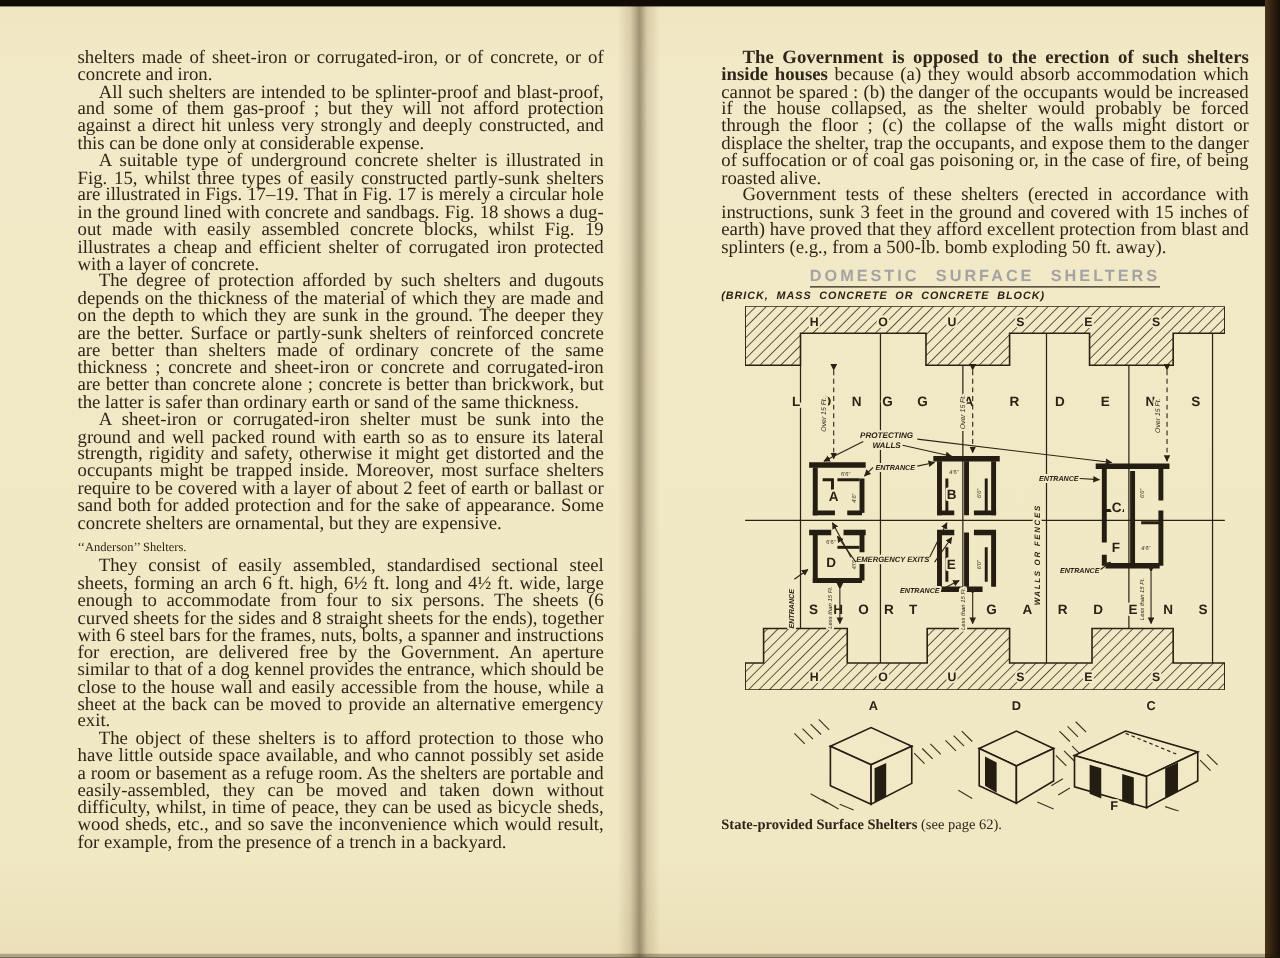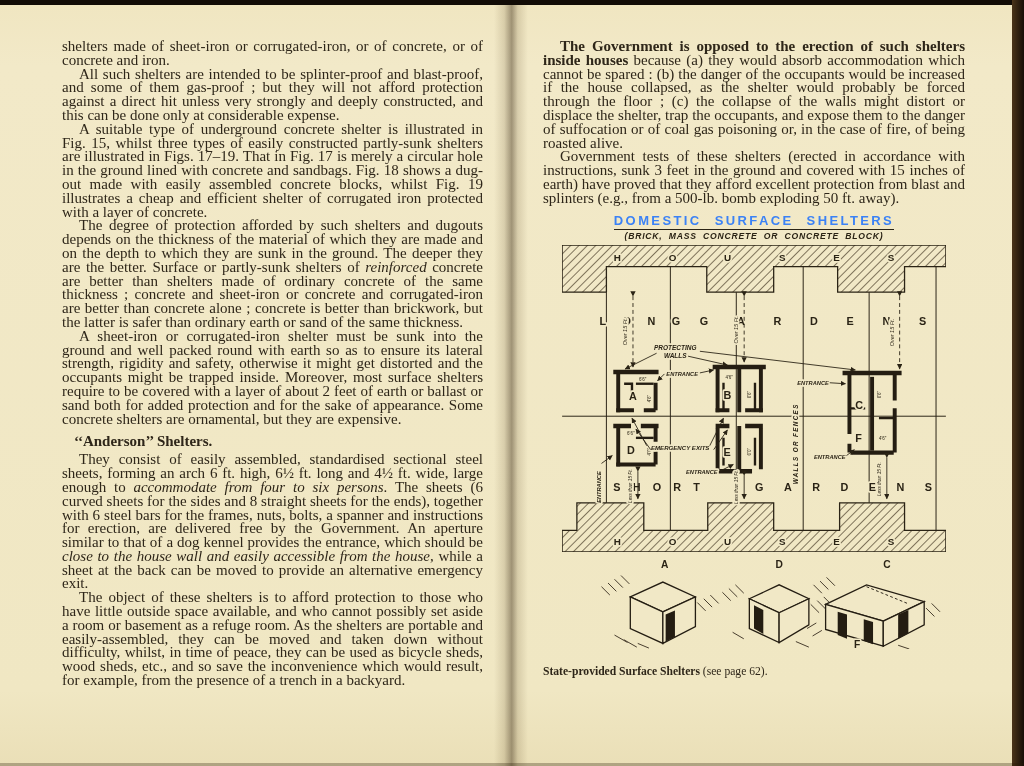--- a/index.html
+++ b/index.html
@@ -16,41 +16,41 @@
   .gutter{
     position:absolute;left:494px;top:0;width:34px;height:100%;pointer-events:none;
     background:linear-gradient(90deg,rgba(70,48,14,0) 0%,rgba(70,48,14,.14) 30%,rgba(45,28,6,.42) 52%,rgba(70,48,14,.15) 70%,rgba(70,48,14,0) 100%);
   }
   .edge-top{position:absolute;left:0;top:0;width:100%;height:5px;background:#120c06}
   .edge-right{position:absolute;right:0;top:0;width:12px;height:100%;background:linear-gradient(90deg,#4a3419,#160e07)}
   .edge-bottom{position:absolute;left:0;bottom:0;width:100%;height:3px;background:rgba(40,25,8,.30)}
 
   .col{position:absolute;top:40px}
   .col-left{left:62px;width:421px}
-  .col-right{left:543px;width:422px}
+  .col-right{left:577px;width:422px}
 
   .para{margin:0 0 0 0;text-align:justify;font-size:15px;line-height:13.8px}
   .para.ind{text-indent:17px}
   .b{font-weight:bold}
-  .i{font-style:italic}
-  .section-heading{font-size:15px;font-weight:bold;margin:7px 12px 3px}
+  .i{}
+  .section-heading{font-size:10px;font-weight:normal;margin:7px 0 3px}
 
   .fig-title{text-align:center;margin-top:7px;
     font-family:"Liberation Sans", sans-serif;font-weight:bold;
-    font-size:13px;letter-spacing:2.4px;word-spacing:7px;color:#3b82f6}
+    font-size:13px;letter-spacing:2.4px;word-spacing:7px;color:#a3a3a3}
   .fig-title span{border-bottom:1.6px solid #2a2315;padding-bottom:1px}
-  .fig-sub{text-align:center;margin-top:3px;
+  .fig-sub{margin-top:3px;
     font-family:"Liberation Sans", sans-serif;font-weight:bold;font-style:italic;
     font-size:8.6px;letter-spacing:.8px;word-spacing:3px;color:#2a2315}
 
   .figwrap{text-align:right;margin-top:4px}
   svg{display:block;margin:0 auto}
   svg text{font-family:"Liberation Sans", sans-serif;fill:#2a2315}
   .halo{paint-order:stroke;stroke:#f1e8c6;stroke-width:3.4px;stroke-linejoin:round}
-  .cap{margin-top:16px}
+  .cap{margin-top:4px}
   .cap-head{font-size:11.6px;margin:0}
   .cap-body{margin-top:1px}
 </style>
 </head>
 <body>
 
 <div class="paper"></div>
 <div class="gutter"></div>
 <div class="edge-top"></div>
 <div class="edge-right"></div>

